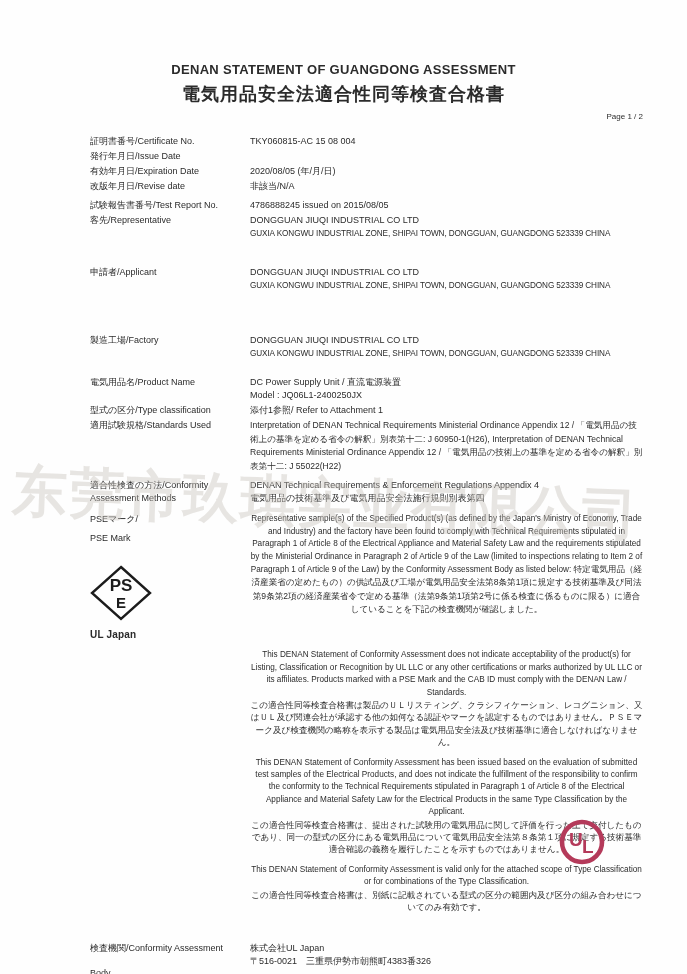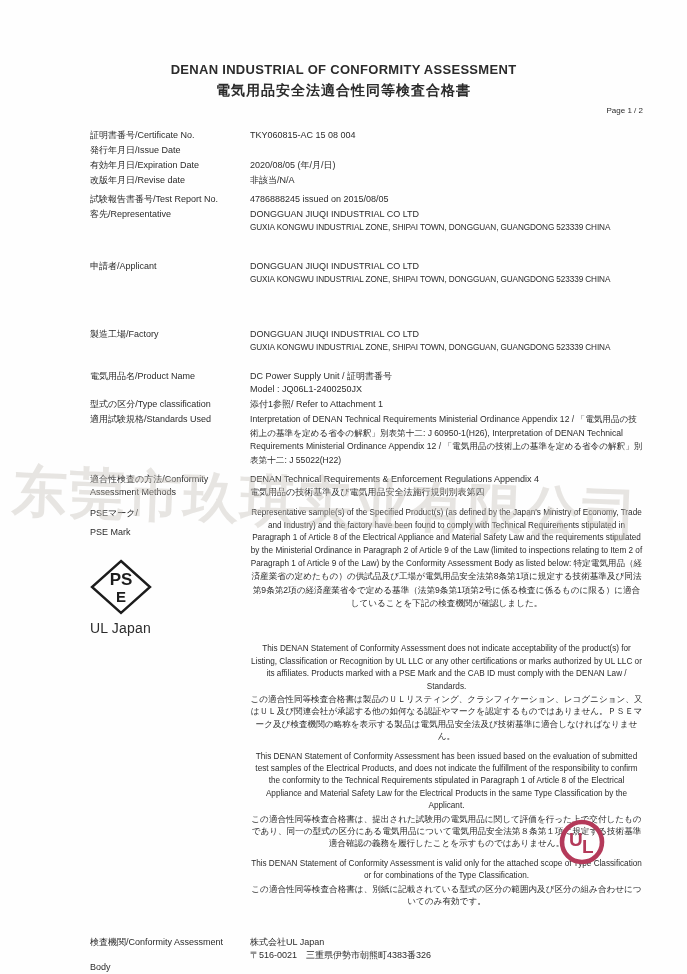--- a/index.html
+++ b/index.html
@@ -6,57 +6,57 @@
   body{width:687px;height:974px;position:relative;overflow:hidden;
        font-family:"Liberation Sans","DejaVu Sans",sans-serif;color:#2b2b2b;}
   .doc{position:absolute;inset:0;background:#fefefe;}
 
   .watermark{position:absolute;left:12px;top:468px;width:700px;z-index:3;
     font-size:55px;font-weight:bold;letter-spacing:2px;white-space:nowrap;
     color:#c9c4bd;opacity:.42;transform:rotate(2.2deg);pointer-events:none;
     font-family:"DejaVu Sans",sans-serif;}
 
   .title-en{margin-top:62px;text-align:center;font-size:13px;font-weight:bold;letter-spacing:.3px;}
-  .title-jp{margin-top:5px;text-align:center;font-size:14px;font-weight:bold;letter-spacing:1px;}
+  .title-jp{margin-top:5px;text-align:center;font-size:18px;font-weight:bold;letter-spacing:1px;}
   .page-ind{margin-top:6px;margin-right:44px;text-align:right;font-size:8px;}
 
   .content{margin:14px 44px 0 90px;position:relative;z-index:1;}
   .row{display:flex;align-items:flex-start;margin-top:2px;}
   .lbl{width:160px;flex:none;font-size:9px;line-height:13px;}
   .val{flex:1;font-size:9px;line-height:13px;}
   .val-sm{font-size:8.2px;letter-spacing:-.1px;white-space:nowrap;}
   .wrap{font-size:8.6px;line-height:13.6px;}
   .mt6{margin-top:6px;} .mt14{margin-top:28px;} .mt16{margin-top:16px;}
   .mt26{margin-top:26px;} .mt30{margin-top:42px;} .mt8{margin-top:8px;}
   .lbl2{margin-top:0;}
   .gap-lbl{margin-top:6px;}
 
   .para{font-size:8.2px;line-height:12.4px;text-align:center;}
   .para .jp{font-size:8.6px;}
 
   .pse-wrap{width:64px;margin:20px 0 0 0;}
-  .pse-caption{font-size:14px;font-weight:normal;margin-top:3px;letter-spacing:.2px;}
+  .pse-caption{font-size:10px;font-weight:bold;margin-top:3px;letter-spacing:.2px;}
 
   .cab-lbl-line2{margin-top:12px;}
 
   .sig-block{margin-left:155px;width:190px;text-align:center;}
   .sig-dept{font-size:9.5px;}
   .sig-name{font-size:9.5px;margin-top:3px;letter-spacing:1px;}
 
   .ul-logo{position:absolute;left:558px;top:818px;z-index:1;}
   svg text{font-family:"Liberation Sans","DejaVu Sans",sans-serif;}
 </style>
 </head>
 <body>
 
 <div class="doc">
 
   <div class="watermark">东莞市玖琪实业有限公司</div>
 
-  <div class="title-en">DENAN INDUSTRIAL OF CONFORMITY ASSESSMENT</div>
+  <div class="title-en">DENAN STATEMENT OF GUANGDONG ASSESSMENT</div>
   <div class="title-jp">電気用品安全法適合性同等検査合格書</div>
   <div class="page-ind">Page 1 / 2</div>
 
   <div class="content">
 
     <div class="row">
       <div class="lbl">証明書番号/Certificate No.</div>
       <div class="val">TKY060815-AC 15 08 004</div>
     </div>
     <div class="row">
@@ -91,21 +91,21 @@
     <div class="row mt30">
       <div class="lbl">製造工場/Factory</div>
       <div class="val">
         <div>DONGGUAN JIUQI INDUSTRIAL CO LTD</div>
         <div class="val-sm">GUXIA KONGWU INDUSTRIAL ZONE, SHIPAI TOWN, DONGGUAN, GUANGDONG 523339 CHINA</div>
       </div>
     </div>
     <div class="row mt16">
       <div class="lbl">電気用品名/Product Name</div>
       <div class="val">
-        <div>DC Power Supply Unit / 証明書番号</div>
+        <div>DC Power Supply Unit / 直流電源装置</div>
         <div>Model : JQ06L1-2400250JX</div>
       </div>
     </div>
     <div class="row">
       <div class="lbl">型式の区分/Type classification</div>
       <div class="val">添付1参照/ Refer to Attachment 1</div>
     </div>
     <div class="row">
       <div class="lbl">適用試験規格/Standards Used</div>
       <div class="val wrap">Interpretation of DENAN Technical Requirements Ministerial Ordinance Appendix 12 / 「電気用品の技術上の基準を定める省令の解釈」別表第十二: J 60950-1(H26), Interpretation of DENAN Technical Requirements Ministerial Ordinance Appendix 12 / 「電気用品の技術上の基準を定める省令の解釈」別表第十二: J 55022(H22)</div>

